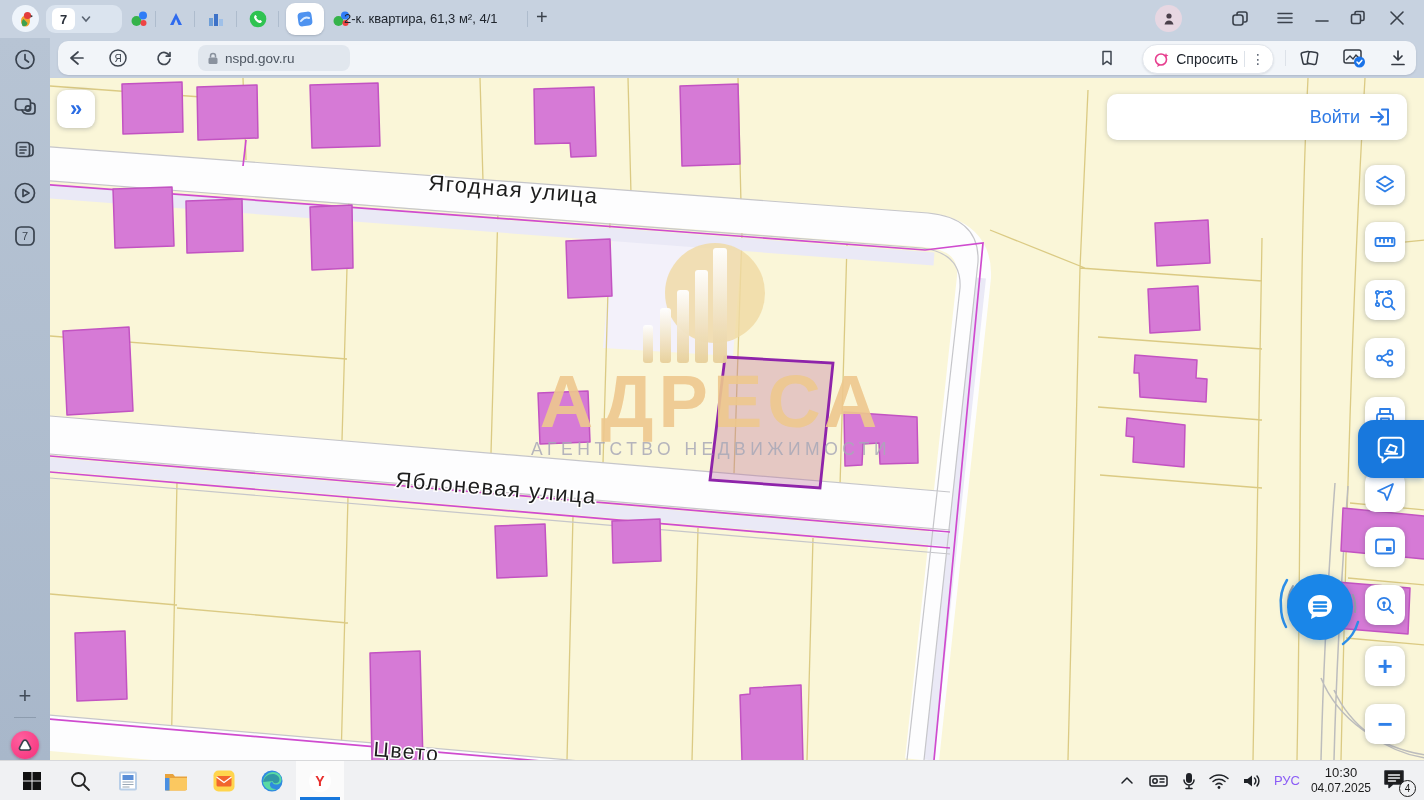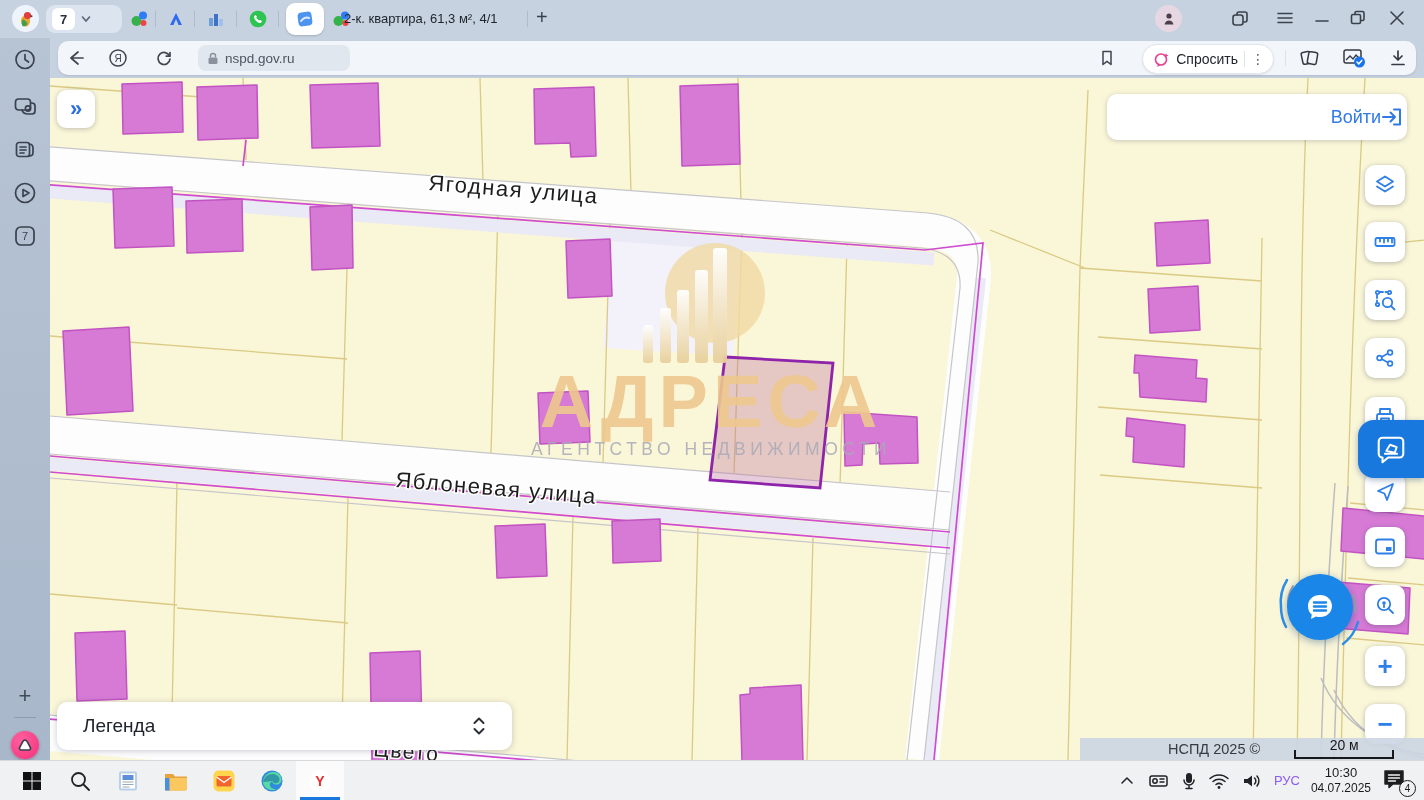--- a/index.html
+++ b/index.html
@@ -31,21 +31,21 @@
   .sidebar{position:absolute;left:0;top:38px;width:50px;height:722px;background:linear-gradient(180deg,#b7c4d4,#a8b7ca);}
   .sidebar .sb{position:absolute;left:50%;transform:translateX(-50%);display:flex;align-items:center;justify-content:center;}
   .sb svg{stroke:#39424e;fill:none;stroke-width:1.7;stroke-linecap:round;stroke-linejoin:round;}
   .alice{width:28px;height:28px;border-radius:50%;background:radial-gradient(circle at 35% 30%,#ff5f9e,#f4307a);display:flex;align-items:center;justify-content:center;box-shadow:0 1px 3px rgba(120,20,60,.4);}
   .sbdots{color:#4a5461;font-size:16px;letter-spacing:1px;}
   .sbdiv{width:22px;height:1px;background:#8d9cae;}
   
   .map{position:absolute;left:50px;top:78px;width:1374px;height:682px;background:#faf6d8;overflow:hidden;}
   .map .ov{position:absolute;}
   .expandbtn{left:7px;top:12px;width:38px;height:38px;background:#fff;border-radius:9px;box-shadow:0 1px 5px rgba(50,60,80,.3);display:flex;align-items:center;justify-content:center;color:#2b6de3;font-size:22px;font-weight:bold;}
-  .loginbar{left:1057px;top:16px;width:300px;height:46px;background:#fff;border-radius:10px;box-shadow:0 1px 5px rgba(50,60,80,.25);display:flex;align-items:center;justify-content:flex-end;padding-right:4px;box-sizing:border-box;}
+  .loginbar{left:1057px;top:16px;width:300px;height:46px;background:#fff;border-radius:10px;box-shadow:0 1px 5px rgba(50,60,80,.25);display:flex;align-items:center;justify-content:flex-end;padding-right:16px;gap:9px;box-sizing:border-box;}
   .logintext{color:#2f7ae5;font-size:18px;}
   .mbtn{position:absolute;left:1315px;width:40px;height:40px;background:#fff;border-radius:10px;box-shadow:0 1px 5px rgba(50,60,80,.35);display:flex;align-items:center;justify-content:center;z-index:2;}
   .mbtn svg{stroke:#2e7fe8;fill:none;stroke-width:1.8;stroke-linecap:round;stroke-linejoin:round;}
   .zoomglyph{color:#2e7fe8;font-size:26px;font-weight:bold;line-height:1;}
   .bigblue{position:absolute;left:1308px;top:342px;width:66px;height:58px;background:#1878dd;border-radius:16px 0 0 16px;display:flex;align-items:center;justify-content:center;box-shadow:0 2px 6px rgba(0,50,110,.35);z-index:5;}
   .fab{position:absolute;left:1237px;top:496px;width:66px;height:66px;border-radius:50%;background:#1a86e8;display:flex;align-items:center;justify-content:center;box-shadow:0 2px 8px rgba(0,60,120,.4);z-index:6;}
   .fabarcs{position:absolute;left:1223px;top:482px;width:94px;height:94px;z-index:5;}
   .legend{left:7px;top:624px;width:455px;height:48px;background:#fff;border-radius:10px;box-shadow:0 1px 6px rgba(50,60,80,.25);display:flex;align-items:center;justify-content:space-between;padding:0 26px;box-sizing:border-box;z-index:4;}
   .legendtext{font-size:19px;color:#20252d;}
   .strip{left:1030px;top:660px;width:344px;height:22px;background:rgba(203,213,226,.9);display:flex;align-items:center;z-index:3;}
@@ -441,34 +441,21 @@
       <path d="M20,26 A34,34 0 0 0 15,47" stroke="#a0a6ad" stroke-width="2" fill="none" stroke-linecap="round"></path>
       <path d="M80,35 A34,34 0 0 1 82,52" stroke="#a0a6ad" stroke-width="2" fill="none" stroke-linecap="round"></path>
     </svg>
     <div class="fab">
       <svg width="36" height="36" viewBox="0 0 36 36">
         <path d="M18,6 c7,0 12,4.8 12,11 c0,6.2 -5,11 -12,11 c-1.4,0 -2.8,-.2 -4,-.6 L9,30 l.8,-4.5 C7.3,23.6 6,20.9 6,17 C6,10.8 11,6 18,6 z" fill="#fff"></path>
         <path d="M12,13.5 h12 M12,17.5 h12 M12,21.5 h12" stroke="#1a86e8" stroke-width="2.4" stroke-linecap="round"></path>
       </svg>
     </div>
 
-    <div class="ov strip">
-      <span class="striptext">НСПД 2025 ©</span>
-      <div class="scalewrap">
-        <span class="scalelabel">20 м</span>
-        <div class="scalebar"></div>
-      </div>
-    </div>
-
-    <div class="ov legend">
-      <span class="legendtext">Легенда</span>
-      <svg width="14" height="20" viewBox="0 0 14 20">
-        <path d="M2.5,7 L7,2.5 L11.5,7 M2.5,13 L7,17.5 L11.5,13" stroke="#2b3038" stroke-width="2" fill="none" stroke-linecap="round" stroke-linejoin="round"></path>
-      </svg>
-    </div>
+
   </div>
 
   <div class="taskbar">
     <div class="tb" style="margin-left:8px;">
       <svg width="20" height="20" viewBox="0 0 20 20">
         <rect x="1" y="1" width="8.5" height="8.5" fill="#111"></rect>
           <rect x="10.5" y="1" width="8.5" height="8.5" fill="#111"></rect>
           <rect x="1" y="10.5" width="8.5" height="8.5" fill="#111"></rect>
           <rect x="10.5" y="10.5" width="8.5" height="8.5" fill="#111"></rect>
       </svg>

